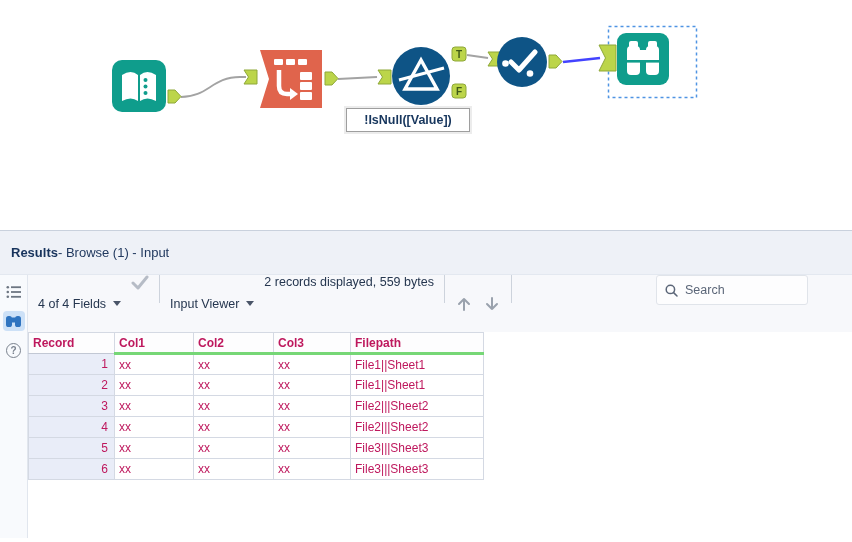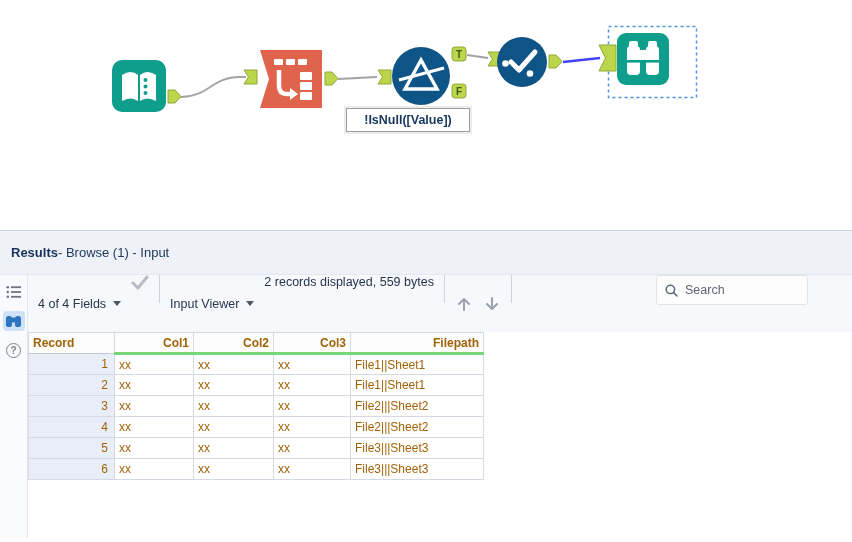--- a/index.html
+++ b/index.html
@@ -60,27 +60,27 @@
   }
   .search-box svg { position:absolute; left:8px; }
   .search-box input {
     width:100%; height:100%; border:none; background:transparent; outline:none;
     padding-left:28px; font-family:inherit; font-size:12.5px; color:#33415c;
   }
   .search-box input::placeholder { color:#5b6678; opacity:1; }
 
   
   .grid-wrap { flex:1; background:#ffffff; }
-  table.grid { border-collapse:collapse; font-size:12px; color:#a16207; table-layout:fixed; }
+  table.grid { border-collapse:collapse; font-size:12px; color:#be185d; table-layout:fixed; }
   table.grid th, table.grid td { border:1px solid #d4d9e3; height:21px; overflow:hidden; white-space:nowrap; }
   table.grid th {
     text-align:left; font-weight:bold; padding:0 4px; background:#fdfdfe;
     border-bottom:1px solid #c2c8d4;
   }
-  table.grid th.datacol { border-bottom:3px solid #76d776;text-align:right; }
+  table.grid th.datacol { border-bottom:3px solid #76d776; }
   table.grid td { background:#ffffff; padding:0 4px; }
   table.grid td.reccol { background:#e9edf8; text-align:right; padding-right:6px; }
   table.grid col.c0 { width:86px; }
   table.grid col.c1 { width:79px; }
   table.grid col.c2 { width:80px; }
   table.grid col.c3 { width:77px; }
   table.grid col.c4 { width:133px; }
 </style>
 </head>
 <body>

